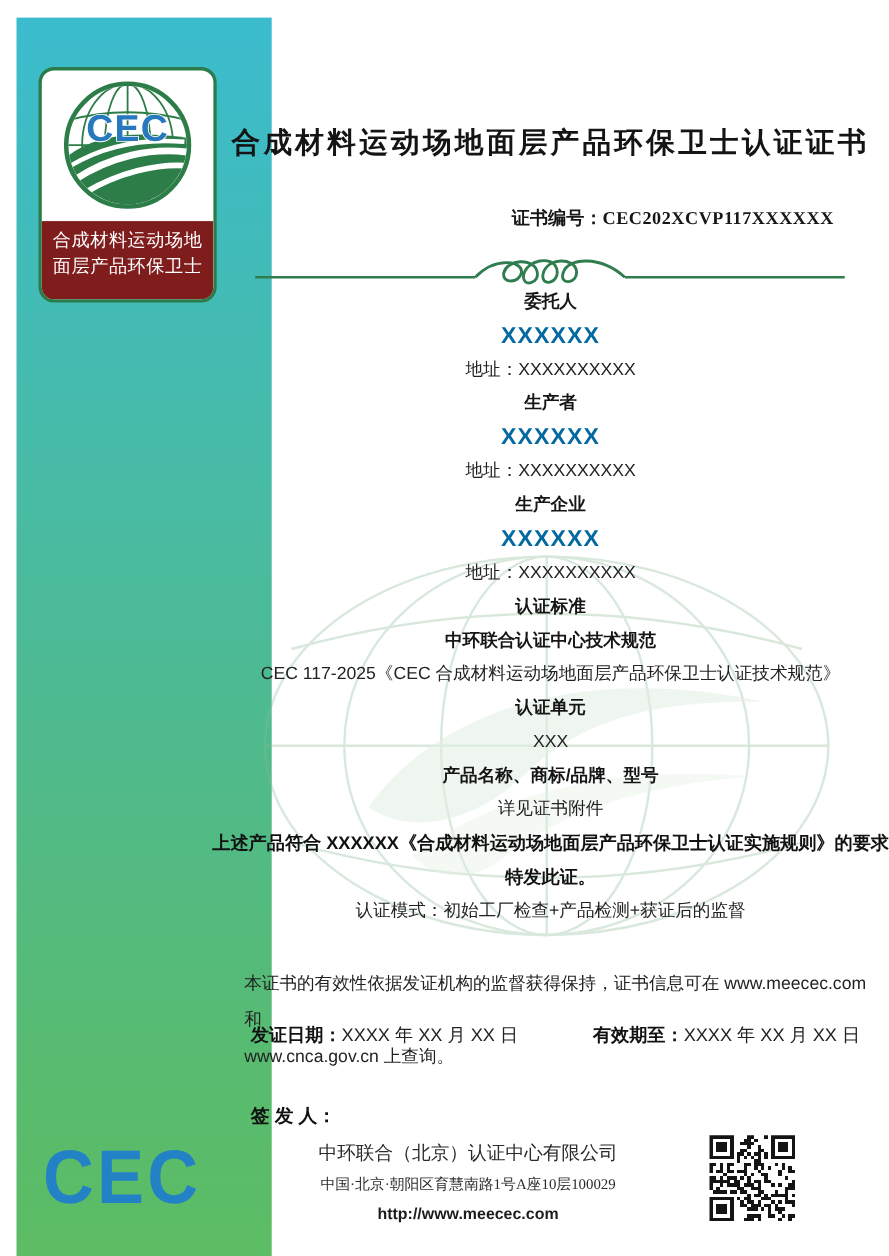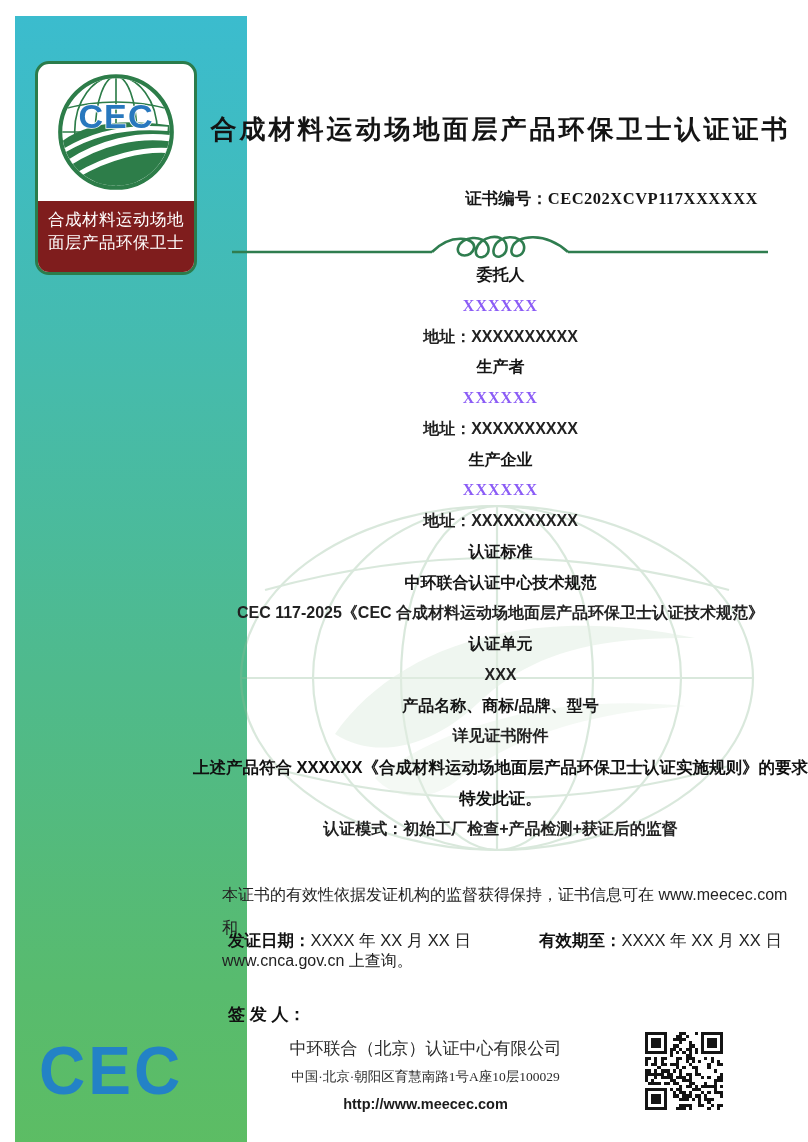--- a/index.html
+++ b/index.html
@@ -36,22 +36,22 @@
     font-size:26px;font-weight:bold;letter-spacing:3px;color:#141414;
   }
   .certno{
     position:absolute;right:50px;top:188px;font-size:16.5px;font-weight:bold;color:#161616;
   }
   .certno .no-value{font-family:"Liberation Serif", serif;letter-spacing:.5px;}
   .divider{position:absolute;left:37px;top:230px;}
   .cblock{position:absolute;left:0;top:260px;width:100%;text-align:center;}
   .cline{line-height:30.75px;white-space:nowrap;}
   .h16{font-size:16px;font-weight:bold;color:#151515;}
-  .v16{font-size:16px;font-weight:bold;color:#8b5cf6;letter-spacing:1px;font-family:Liberation Serif, serif;}
-  .r16{font-size:16px;font-weight:bold;color:#222222;}
+  .v16{font-size:21px;font-weight:bold;color:#0369a1;letter-spacing:1px;}
+  .r16{font-size:16px;font-weight:normal;color:#222222;}
   .b17{font-size:16.5px;font-weight:bold;color:#111111;}
   .note{
     position:absolute;left:29px;top:846px;width:566px;text-align:left;
     font-size:16px;color:#222;line-height:33px;margin-top:32px;
   }
   .dates{position:absolute;left:0;top:930px;width:100%;font-size:16.5px;}
   .date-issue{position:absolute;left:35px;top:0;white-space:nowrap;}
   .date-expiry{position:absolute;left:346px;top:0;white-space:nowrap;}
   .dlabel{font-weight:bold;color:#111;}
   .dvalue{font-weight:normal;color:#222;}

